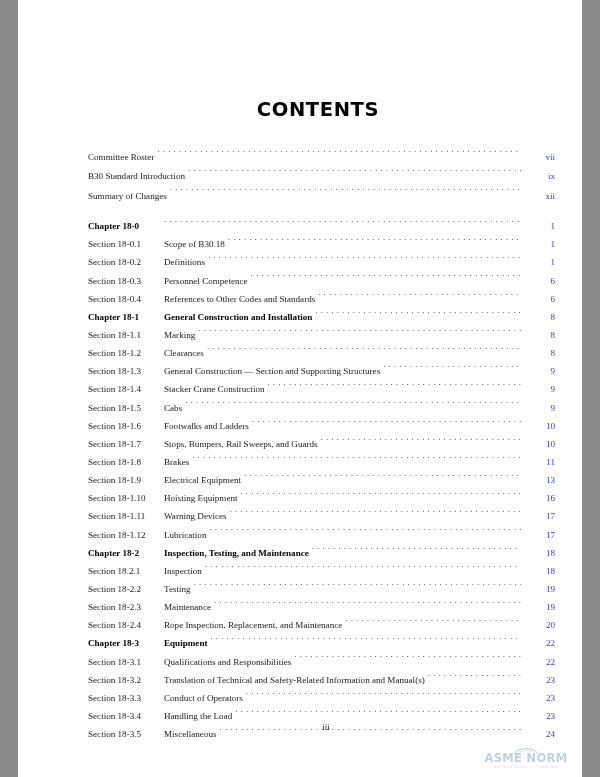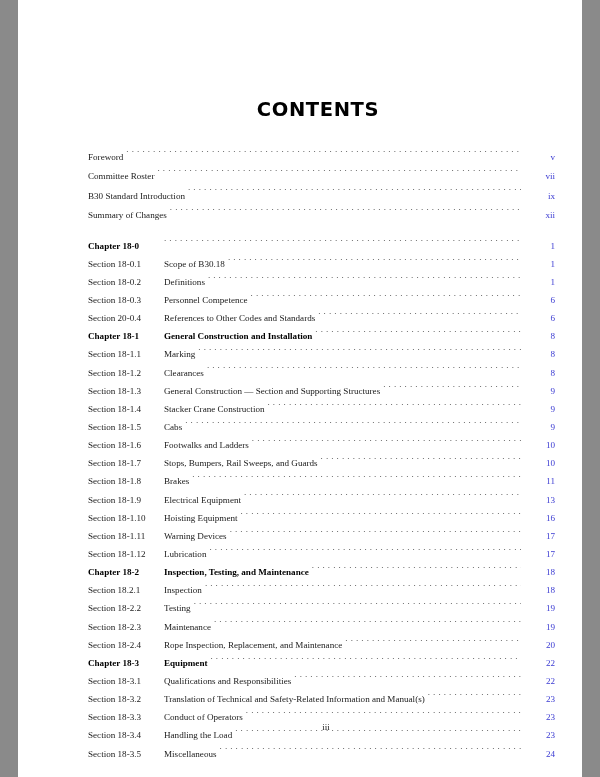--- a/index.html
+++ b/index.html
@@ -142,25 +142,20 @@
 <body>
 
 <div class="page">
 
   <div class="contents-title">CONTENTS</div>
 
   <div class="toc">
 
     <div>
         <div class="row front">
-          <span class="title-cell wide">Foreword</span>
-          <span class="leader"></span>
-          <span class="pageno">v</span>
-        </div>
-        <div class="row front">
           <span class="title-cell wide">Committee Roster</span>
           <span class="leader"></span>
           <span class="pageno">vii</span>
         </div>
         <div class="row front">
           <span class="title-cell wide">B30 Standard Introduction</span>
           <span class="leader"></span>
           <span class="pageno">ix</span>
         </div>
         <div class="row front">
@@ -190,21 +185,21 @@
           <span class="leader"></span>
           <span class="pageno">1</span>
         </div>
         <div class="row">
           <span class="label">Section 18-0.3</span>
           <span class="title-cell">Personnel Competence</span>
           <span class="leader"></span>
           <span class="pageno">6</span>
         </div>
         <div class="row">
-          <span class="label">Section 20-0.4</span>
+          <span class="label">Section 18-0.4</span>
           <span class="title-cell">References to Other Codes and Standards</span>
           <span class="leader"></span>
           <span class="pageno">6</span>
         </div>
         <div class="row">
           <span class="label bold">Chapter 18-1</span>
           <span class="title-cell bold">General Construction and Installation</span>
           <span class="leader"></span>
           <span class="pageno">8</span>
         </div>
@@ -347,14 +342,25 @@
           <span class="pageno">24</span>
         </div>
       </div>
 
     <div class="spacer-md"></div>
 
   </div>
 
   <div class="folio">iii</div>
 
+  <div class="logo">
+    <svg class="logo-arc" width="26" height="9" viewBox="0 0 26 9">
+      <path d="M1 8 C 5 1, 21 1, 25 8" fill="none" stroke="#a8bddc" stroke-width="1.4"></path>
+      <path d="M4 8 C 8 3.5, 18 3.5, 22 8" fill="none" stroke="#bdcee6" stroke-width="1"></path>
+    </svg>
+    <div class="logo-main">ASME NORM</div>
+    <div class="logo-sub">
+      <span>AMERICAN SOCIETY</span>
+      <span>STANDARDS</span>
+    </div>
+  </div>
 
 </div>
 
 </body></html>

